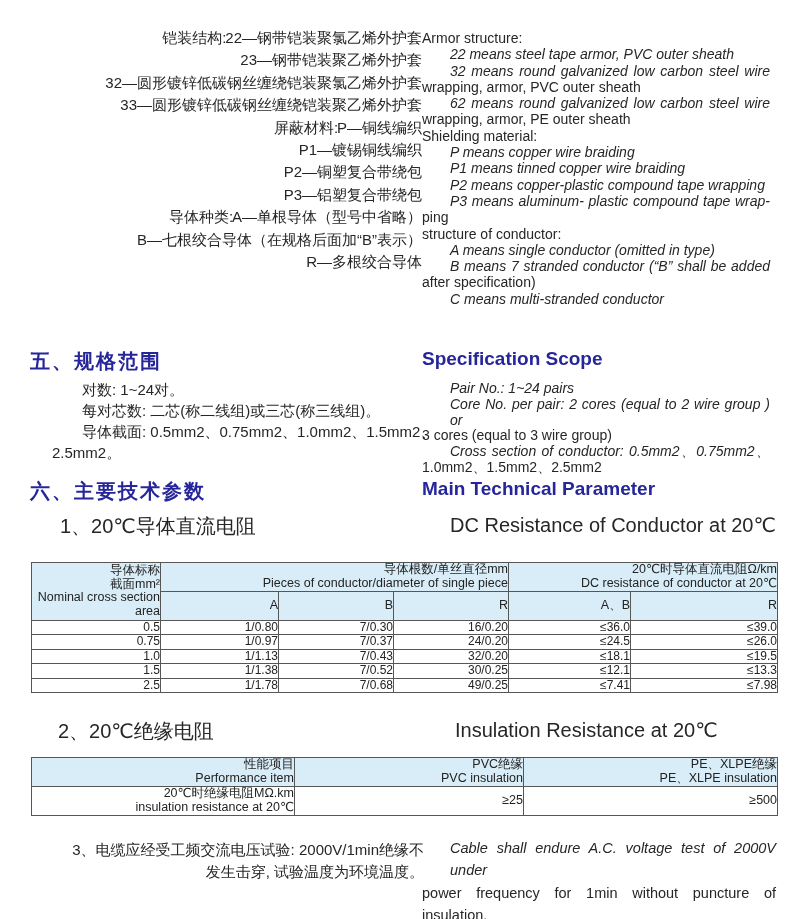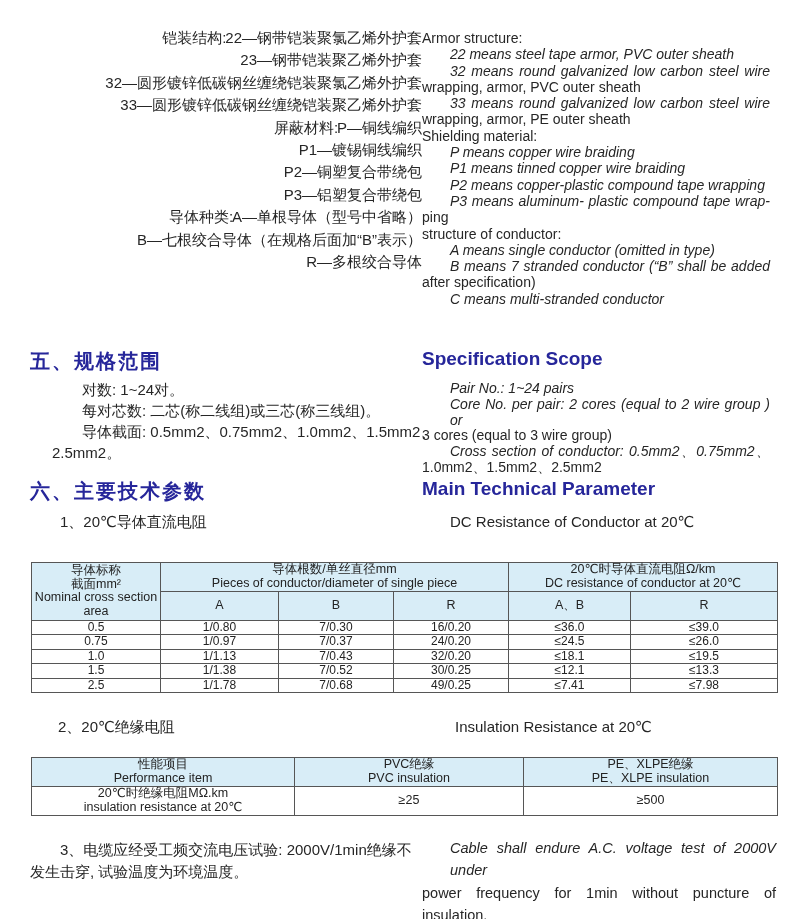--- a/index.html
+++ b/index.html
@@ -30,43 +30,43 @@
   .h5en { left:422px; top:348px; }
   .h6cn { left:30px; top:478px;text-align:center; }
   .h6en { left:422px; top:478px; }
 
   .spec-cn { left:30px; top:379px; width:394px; font-size:15px; }
   .spec-cn .ln { line-height:21px; white-space:nowrap;margin-left:22px; }
   .spec-cn .ind3 { padding-left:30px; }
   .spec-en { left:422px; top:381px; width:348px; font-size:14px; }
   .spec-en .ln { line-height:15.8px; white-space:nowrap; }
 
-  .item { font-size:15px; white-space:nowrap; }
+  .item { font-size:20px; white-space:nowrap; }
   .i1cn { left:60px; top:513px; }
   .i1en { left:450px; top:513px; }
   .i2cn { left:58px; top:718px; }
   .i2en { left:455px; top:718px; }
 
   
   .t1wrap { left:31px; top:562px; }
   .t2wrap { left:31px; top:757px; }
   table.dt { border-collapse:collapse; table-layout:fixed; width:746px; color:#232323; }
-  table.dt td { border:1px solid #565656; text-align:center; vertical-align:middle; padding:0; }
+  table.dt td { border:1px solid #565656; text-align:right; vertical-align:middle; padding:0; }
   .hc { background:#d8edf7; font-size:12.5px; line-height:13.8px; }
   .pre { white-space:pre-line; }
   .t1 tr.r1 { height:27px; }
   .t1 tr.r2 { height:29px; }
   .t1 tr.dr { height:14.5px; }
   .t1 tr.dr td { font-size:12px; line-height:13px; }
   .t2 tr { height:29px; }
   .t2 td { font-size:12.5px; line-height:13.8px; }
 
   
   .note-cn { left:30px; top:839px; width:394px; font-size:15px; }
-  .note-cn .ln { line-height:22px; white-space:nowrap; }
+  .note-cn .ln { line-height:22px; white-space:nowrap;text-align:right; }
   .note-en { left:422px; top:837px; width:354px; font-size:14.5px; }
   .note-en .ln { line-height:22.4px; white-space:nowrap; }
 </style>
 </head>
 <body>
 
 <div>
 
   <div class="abs legend-cn">
     <div class="ln"><span class="lbl">铠装结构:</span><span>22—钢带铠装聚氯乙烯外护套</span></div>
@@ -80,21 +80,21 @@
     <div class="ln"><span class="lbl">导体种类:</span><span>A—单根导体（型号中省略）</span></div>
     <div class="ln ind">B—七根绞合导体（在规格后面加“B”表示）</div>
     <div class="ln ind">R—多根绞合导体</div>
   </div>
 
   <div class="abs legend-en">
     <div class="ln">Armor structure:</div>
     <div class="ln ind2">22 means steel tape armor, PVC outer sheath</div>
     <div class="ln ind2 jst">32 means round galvanized low carbon steel wire</div>
     <div class="ln">wrapping, armor, PVC outer sheath</div>
-    <div class="ln ind2 jst">33 means round galvanized low carbon steel wire</div>
+    <div class="ln ind2 jst">62 means round galvanized low carbon steel wire</div>
     <div class="ln">wrapping, armor, PE outer sheath</div>
     <div class="ln">Shielding material:</div>
     <div class="ln ind2">P means copper wire braiding</div>
     <div class="ln ind2">P1 means tinned copper wire braiding</div>
     <div class="ln ind2">P2 means copper-plastic compound tape wrapping</div>
     <div class="ln ind2 jst">P3 means aluminum- plastic compound tape wrap-</div>
     <div class="ln">ping</div>
     <div class="ln">structure of conductor:</div>
     <div class="ln ind2">A means single conductor (omitted in type)</div>
     <div class="ln ind2 jst">B means 7 stranded conductor (“B”  shall be added</div>

